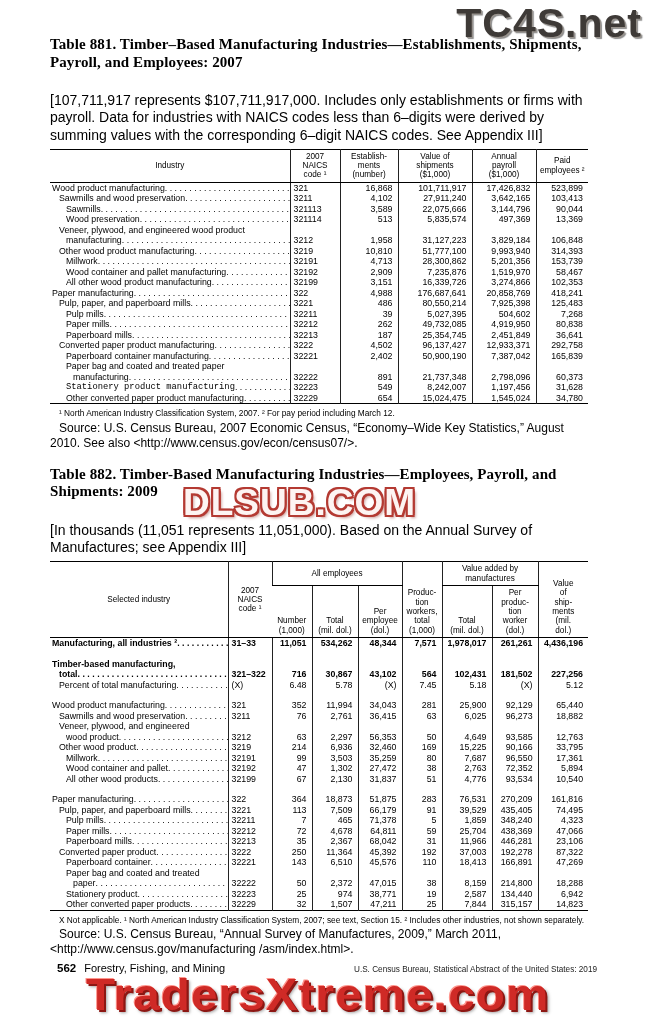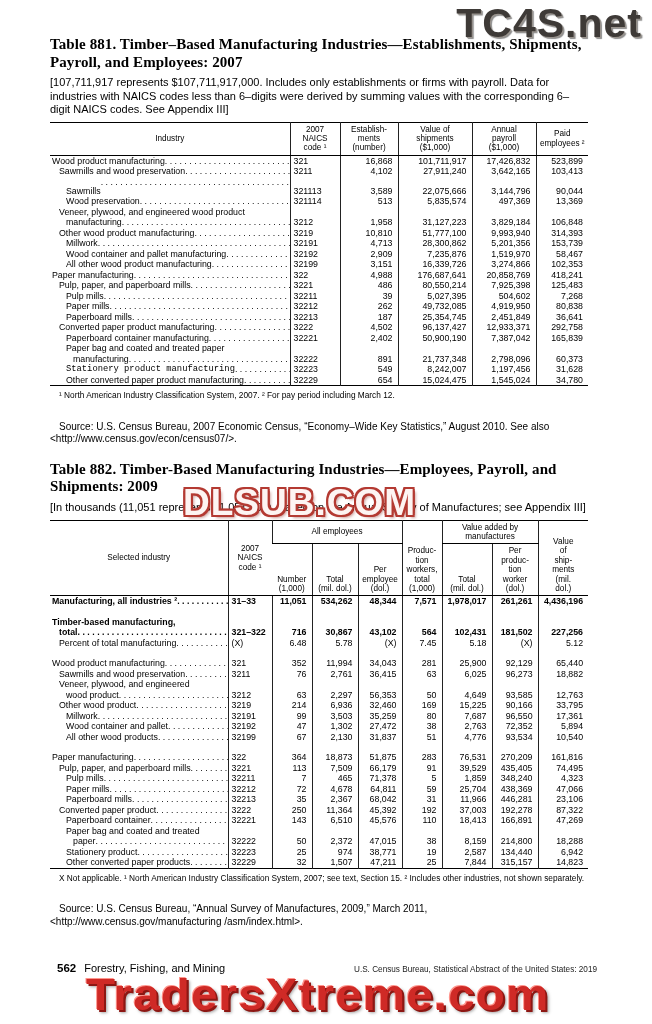--- a/index.html
+++ b/index.html
@@ -2,36 +2,36 @@
 <html><head>
 <meta charset="utf-8">
 <style>
   *{box-sizing:border-box;margin:0;padding:0}
   html,body{width:652px;height:1024px}
   body{background:#fff;font-family:"Liberation Sans",sans-serif;color:#000;position:relative;overflow:hidden}
   .content{position:absolute;left:50px;top:0;width:538px}
   .tbl-title{font-family:"Liberation Serif",serif;font-weight:bold;font-size:15px;line-height:1.18;letter-spacing:.1px}
   .t881-title{margin-top:36px}
   .t882-title{margin-top:15px}
-  .tbl-note{font-size:11px;line-height:1.22;margin-top:5px;margin-bottom:5px}
+  .tbl-note{font-size:14px;line-height:1.22;margin-top:21px;margin-bottom:5px}
   table{width:538px;border-collapse:collapse;table-layout:fixed;font-size:8.8px;border-top:1px solid #000;border-bottom:1px solid #000}
   th{font-weight:normal;font-size:8.2px;line-height:1.15;text-align:center;vertical-align:middle;white-space:pre-line;padding:2px 1px;border-bottom:1px solid #000}
   th.vb{vertical-align:bottom}
   th + th, td + td{border-left:1px solid #222}
   td{line-height:10.5px;vertical-align:bottom;overflow:hidden}
   tr.blank td{height:10px}
   tr.bold{font-weight:bold}
   .num{text-align:right;padding-right:5px}
   .naics{text-align:left;padding-left:3px}
   .lblwrap{display:flex;align-items:flex-start;overflow:hidden}
   .lbl{white-space:nowrap}
   .dots{flex:1;white-space:nowrap;overflow:hidden}
   .dots::before{content:" . . . . . . . . . . . . . . . . . . . . . . . . . . . . . . . . . . . . . . . . . . . . . . . . . . . . . . . . . . . . ."}
   .fn{font-size:8.3px;line-height:1.25;margin-top:4px;text-indent:9px}
-  .src{font-size:10px;line-height:1.25;margin-top:20px;text-indent:9px}
+  .src{font-size:12px;line-height:1.25;margin-top:2px;text-indent:9px}
   .page-footer{position:absolute;left:57px;right:55px;top:958px;display:flex;justify-content:space-between;align-items:baseline}
   .pgnum{font-weight:bold;font-size:11.5px}
   .pgsec{font-size:11px;margin-left:8px}
   .credit{font-size:8.2px;color:#222}
   .wm{position:absolute;font-family:"Liberation Sans",sans-serif;font-weight:bold;pointer-events:none;z-index:10;white-space:nowrap}
   .wm-top{top:0px;right:10px;font-size:41px;color:#3e3a37;letter-spacing:1px;
     text-shadow:1px 1px 0 #9a948e,2px 2px 1px rgba(0,0,0,.45)}
   .wm-mid{top:482px;left:183px;font-size:37px;letter-spacing:1px;color:#fdf4f2;
     text-shadow:-2px -2px 0 #b43a32,2px -2px 0 #b43a32,-2px 2px 0 #b43a32,2px 2px 0 #b43a32,0 -2px 0 #b43a32,0 2px 0 #b43a32,-2px 0 0 #b43a32,2px 0 0 #b43a32,3px 3px 3px rgba(140,40,30,.45)}
   .wm-bottom{top:969px;left:86px;font-size:45px;color:#cf2a26;letter-spacing:1px;transform:scale(1.06,1);transform-origin:left center;
@@ -96,21 +96,21 @@
           </td>
           <td class="naics">3211</td>
           <td class="num">4,102</td>
           <td class="num">27,911,240</td>
           <td class="num">3,642,165</td>
           <td class="num">103,413</td>
         </tr>
         <tr>
           <td class="lblcell">
             <div class="lblwrap">
-              <span class="lbl" style="padding-left: 16px; margin-top: 9px;">Sawmills</span>
+              <span class="lbl" style="padding-left: 16px;">Sawmills</span>
               <span class="dots"></span>
             </div>
           </td>
           <td class="naics">321113</td>
           <td class="num">3,589</td>
           <td class="num">22,075,666</td>
           <td class="num">3,144,796</td>
           <td class="num">90,044</td>
         </tr>
         <tr>

